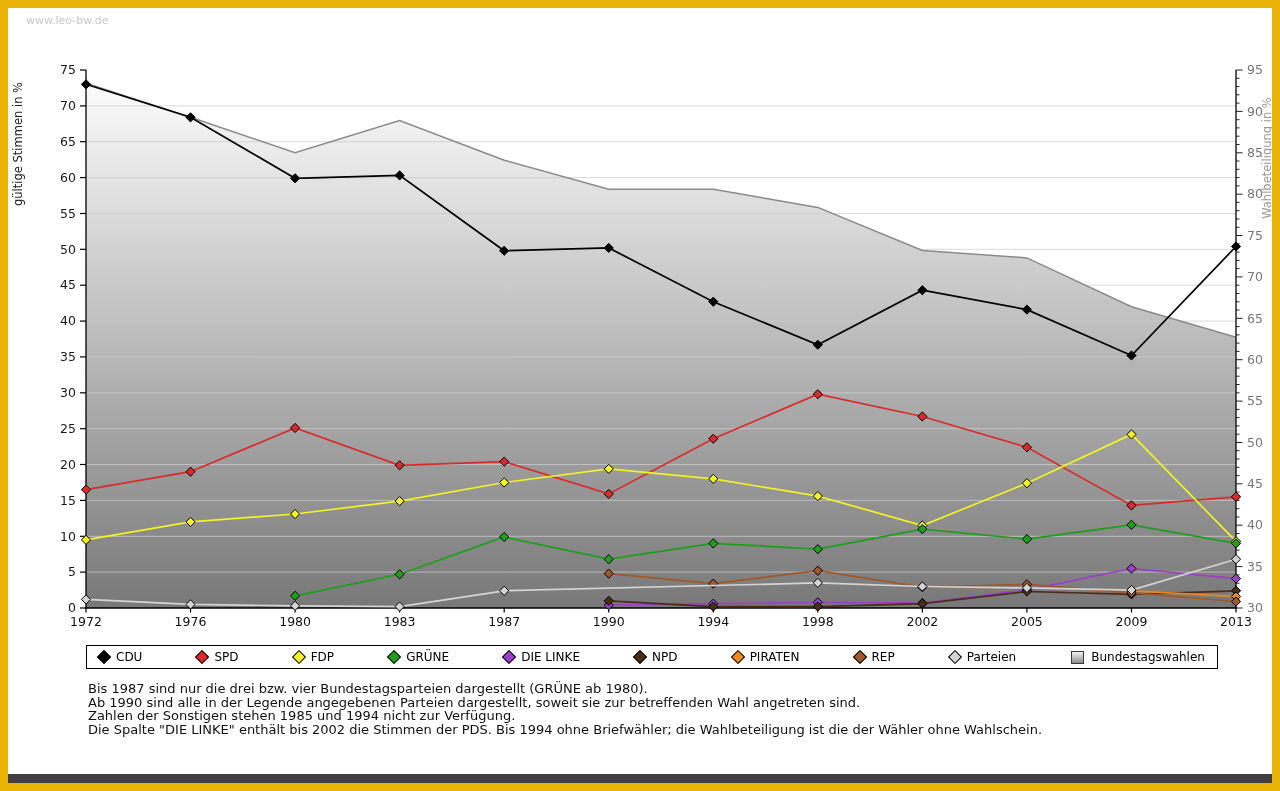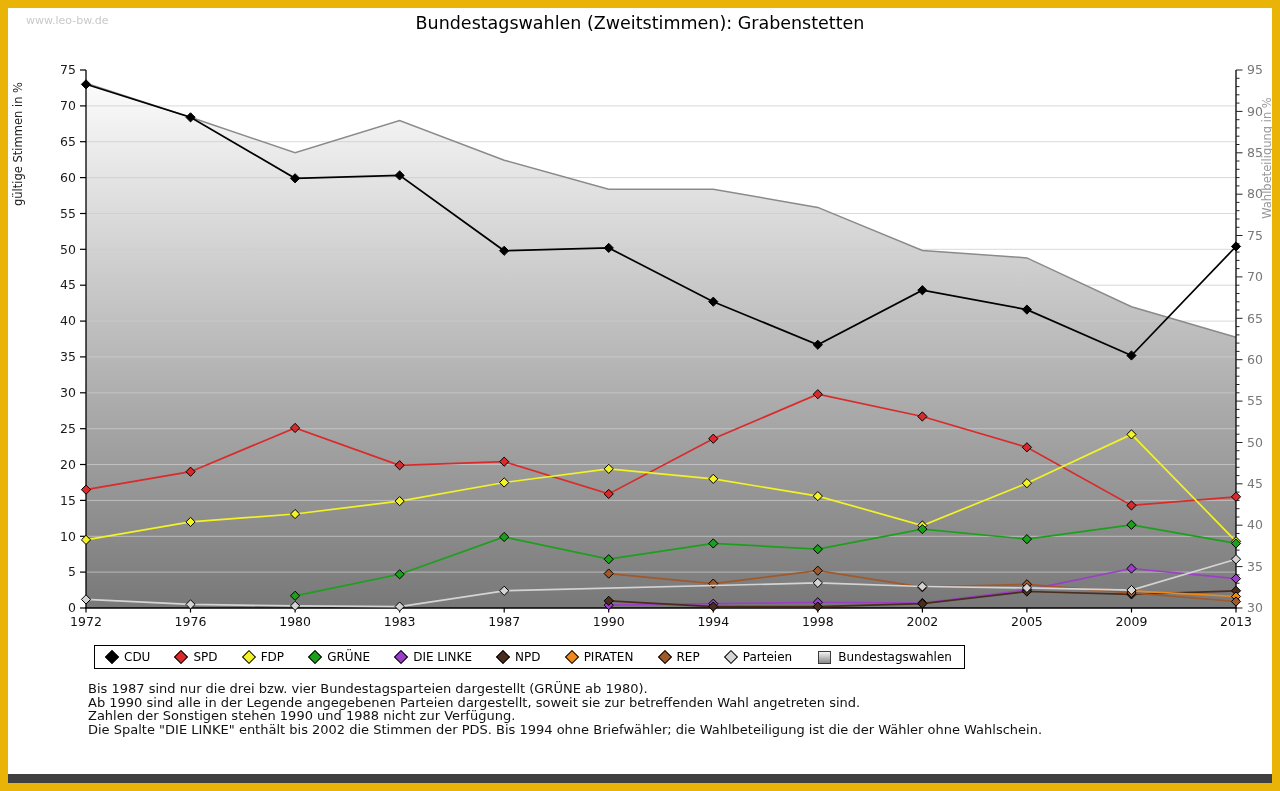--- a/index.html
+++ b/index.html
@@ -7,38 +7,37 @@
     position:relative;width:1280px;height:791px;background:#ffffff;
     font-family:"DejaVu Sans","Liberation Sans",sans-serif;overflow:hidden;
     box-sizing:border-box;border:8px solid #eab308;
   }
   .watermark{position:absolute;left:18px;top:6px;font-size:11px;color:#c9c9c9;}
   .page-title{position:absolute;left:0;top:5px;width:100%;text-align:center;
     font-size:17.5px;color:#000;}
   .chart-wrap{position:absolute;left:0;top:0;width:1280px;height:632px;}
   svg text{font-family:"DejaVu Sans","Liberation Sans",sans-serif;}
   .legend{
-    position:absolute;left:78px;top:637px;width:871px;height:24px;
+    position:absolute;left:78px;top:637px;width:1132px;height:24px;
     border:1px solid #000;background:#fff;display:flex;align-items:center;
-    justify-content:space-between;padding:0 12px;box-sizing:border-box;margin-left:8px;
+    justify-content:space-between;padding:0 12px;box-sizing:border-box;
   }
   .legend-item{display:flex;align-items:center;gap:7px;font-size:12px;color:#000;white-space:nowrap;}
   .lg-diamond{width:8px;height:8px;transform:rotate(45deg);border:1px solid #000;flex:0 0 auto;}
   .lg-square{width:11px;height:11px;border:1px solid #3a3a3a;
     background:linear-gradient(#f2f2f2,#8a8a8a);flex:0 0 auto;}
   .footnotes{position:absolute;left:80px;top:674px;font-size:13px;color:#111;line-height:13.5px;}
   .footnotes div{min-height:13.5px;white-space:pre;}
   .bottom-bar{position:absolute;left:0;right:0;bottom:0;height:9px;background:#3f3f3f;}
 </style>
 </head>
 <body>
 
 <div class="frame">
   <div class="watermark">www.leo-bw.de</div>
-  <div class="page-title">Bundestagswahlen (Zweitstimmen): Grabenstetten</div>
   <div class="chart-wrap" id="chart"><svg width="1280" height="632" viewBox="0 0 1280 632">
         <defs>
           <linearGradient id="areaGrad" gradientUnits="userSpaceOnUse" x1="0" y1="62" x2="0" y2="600">
             <stop offset="0" stop-color="#ffffff"></stop>
             <stop offset="1" stop-color="#787878"></stop>
           </linearGradient>
         </defs>
         <polygon points="78,600 78.0,75.2 182.5,109.2 287.1,144.8 391.6,112.5 496.2,152.2 600.7,181.2 705.3,181.2 809.8,199.4 914.4,242.4 1018.9,249.9 1123.5,298.7 1228.0,329.3 1228,600" fill="url(#areaGrad)"></polygon>
         <line x1="78" y1="564.1" x2="1228" y2="564.1" stroke="#cccccc" stroke-opacity="0.75" stroke-width="1"></line>
         <line x1="78" y1="528.3" x2="1228" y2="528.3" stroke="#cccccc" stroke-opacity="0.75" stroke-width="1"></line>
@@ -341,18 +340,18 @@
         <span>Parteien</span>
       </span>
       <span class="legend-item">
         <span class="lg-square"></span>
         <span>Bundestagswahlen</span>
       </span>
     </div>
   <div class="footnotes" id="footnotes">
       <div>Bis 1987 sind nur die drei bzw. vier Bundestagsparteien dargestellt (GRÜNE ab 1980).</div>
       <div>Ab 1990 sind alle in der Legende angegebenen Parteien dargestellt, soweit sie zur betreffenden Wahl angetreten sind.</div>
-      <div>Zahlen der Sonstigen stehen 1990 und 1988 nicht zur Verfügung.</div>
+      <div>Zahlen der Sonstigen stehen 1985 und 1994 nicht zur Verfügung.</div>
       <div>Die Spalte "DIE LINKE" enthält bis 2002 die Stimmen der PDS. Bis 1994 ohne Briefwähler; die Wahlbeteiligung ist die der Wähler ohne Wahlschein.</div>
       <div>&nbsp;</div>
     </div>
   <div class="bottom-bar"></div>
 </div>
 
 </body></html>

